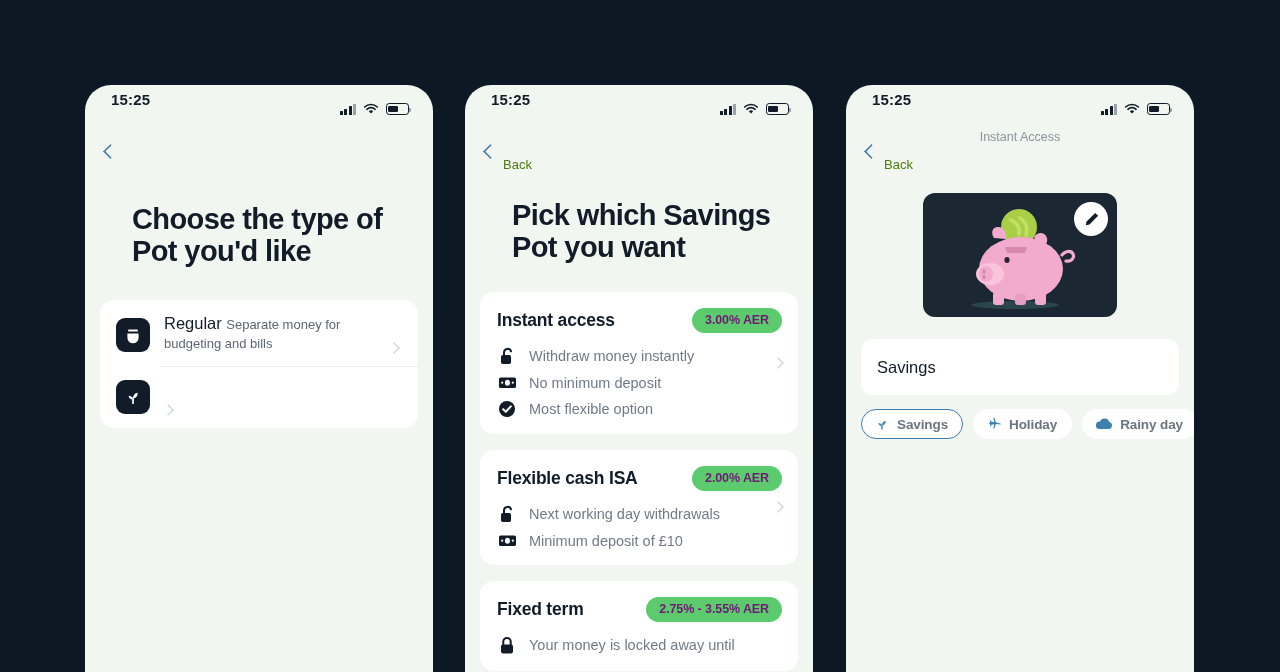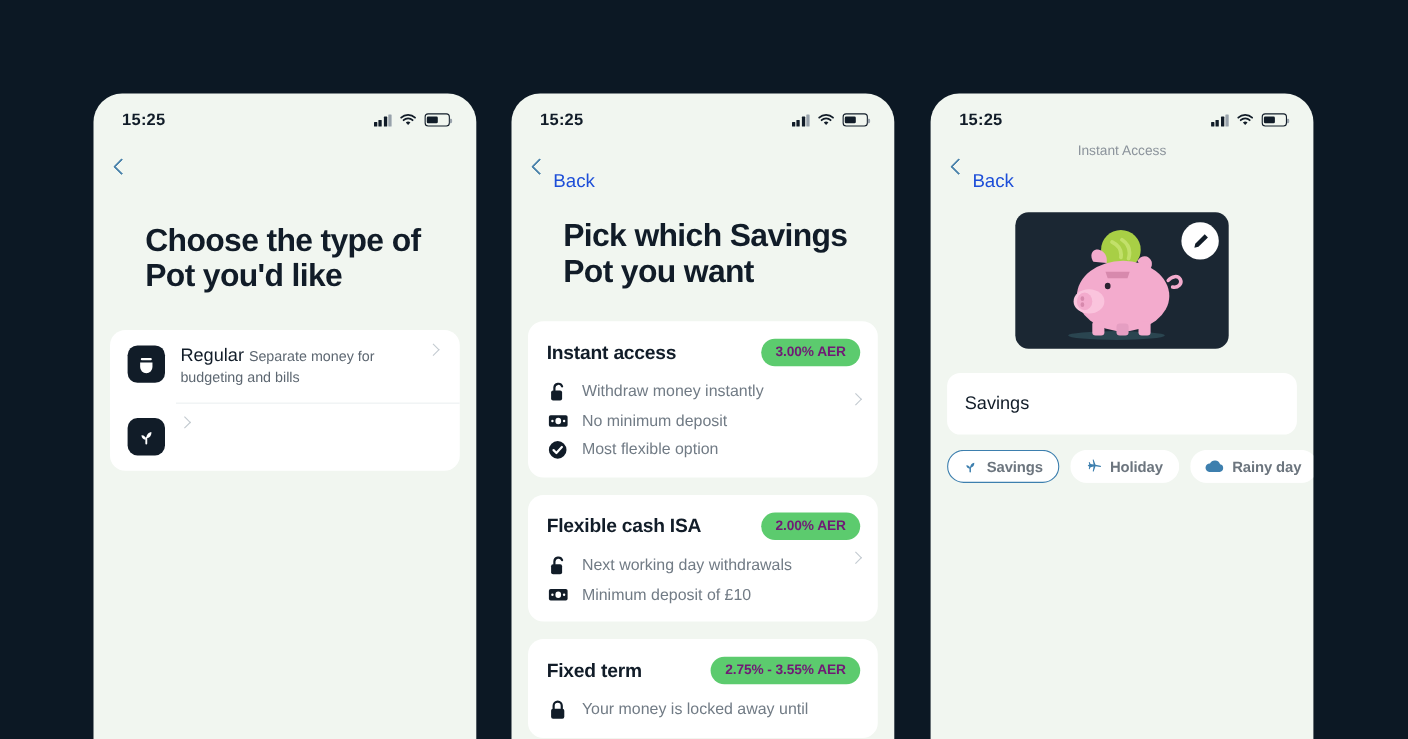--- a/index.html
+++ b/index.html
@@ -22,21 +22,20 @@
     overflow: hidden;
   }
   #phone-1 { left: 85px; }
   #phone-2 { left: 465px; }
   #phone-3 { left: 846px; }
 
   
   .statusbar {
     height: 42px;
     display: flex;
-    align-items: center;
     justify-content: space-between;
     padding: 6px 24px 0 26px;
   }
   .status-time {
     font-size: 15px; font-weight: bold; color: #111c28;
     letter-spacing: .2px;
   }
   .status-icons { display: flex; align-items: center; gap: 7px; }
   .ico-signal { display: flex; align-items: flex-end; gap: 1.5px; height: 11px; }
   .ico-signal i { width: 3px; background: #111c28; border-radius: .5px; display: block; }
@@ -55,21 +54,21 @@
   }
 
   
   .nav { position: relative; height: 48px; padding: 0 20px; display: flex; align-items: center; }
   .nav-back { display: flex; align-items: center; gap: 7px; cursor: pointer; }
   .chev-left {
     width: 11px; height: 11px;
     border-left: 2.6px solid #4a82ab; border-bottom: 2.6px solid #4a82ab;
     transform: rotate(45deg); border-radius: 1px;
   }
-  .back-label { font-size: 17px; color: #1d4ed8; margin-top: 27px; }
+  .back-label { font-size: 13px; color: #4d7c0f; margin-top: 27px; }
   .nav-title-wrap {
     position: absolute; left: 0; right: 0; top: 2px;
     text-align: center; pointer-events: none;
   }
   .nav-title { font-size: 17px; font-weight: bold; color: #111c28; letter-spacing: -.2px; }
   .nav-sub { font-size: 12.5px; color: #8c949c; margin-top: 1px; }
 
   
   .page-heading {
     font-size: 29px; font-weight: bold; color: #111c28;
@@ -77,21 +76,21 @@
     padding: 24px 30px 0 47px;
   }
   #phone-1 .page-heading { padding-top: 28px; }
 
   
   .list-card {
     margin: 32px 15px 0 15px; background: #ffffff;
     border-radius: 14px; overflow: hidden;
   }
   .list-row {
-    display: flex; align-items: flex-start; gap: 14px;
+    display: flex; align-items: flex-end; gap: 14px;
     padding: 14px 14px 14px 16px; cursor: pointer; position: relative;
   }
   .list-row + .list-row::before {
     content: ""; position: absolute; left: 60px; right: 0; top: 0;
     height: 1px; background: #eceff1;
   }
   .sq-icon {
     flex: 0 0 auto; width: 34px; height: 34px; border-radius: 9px;
     background: #111c28; display: flex; align-items: center; justify-content: center;
   }

